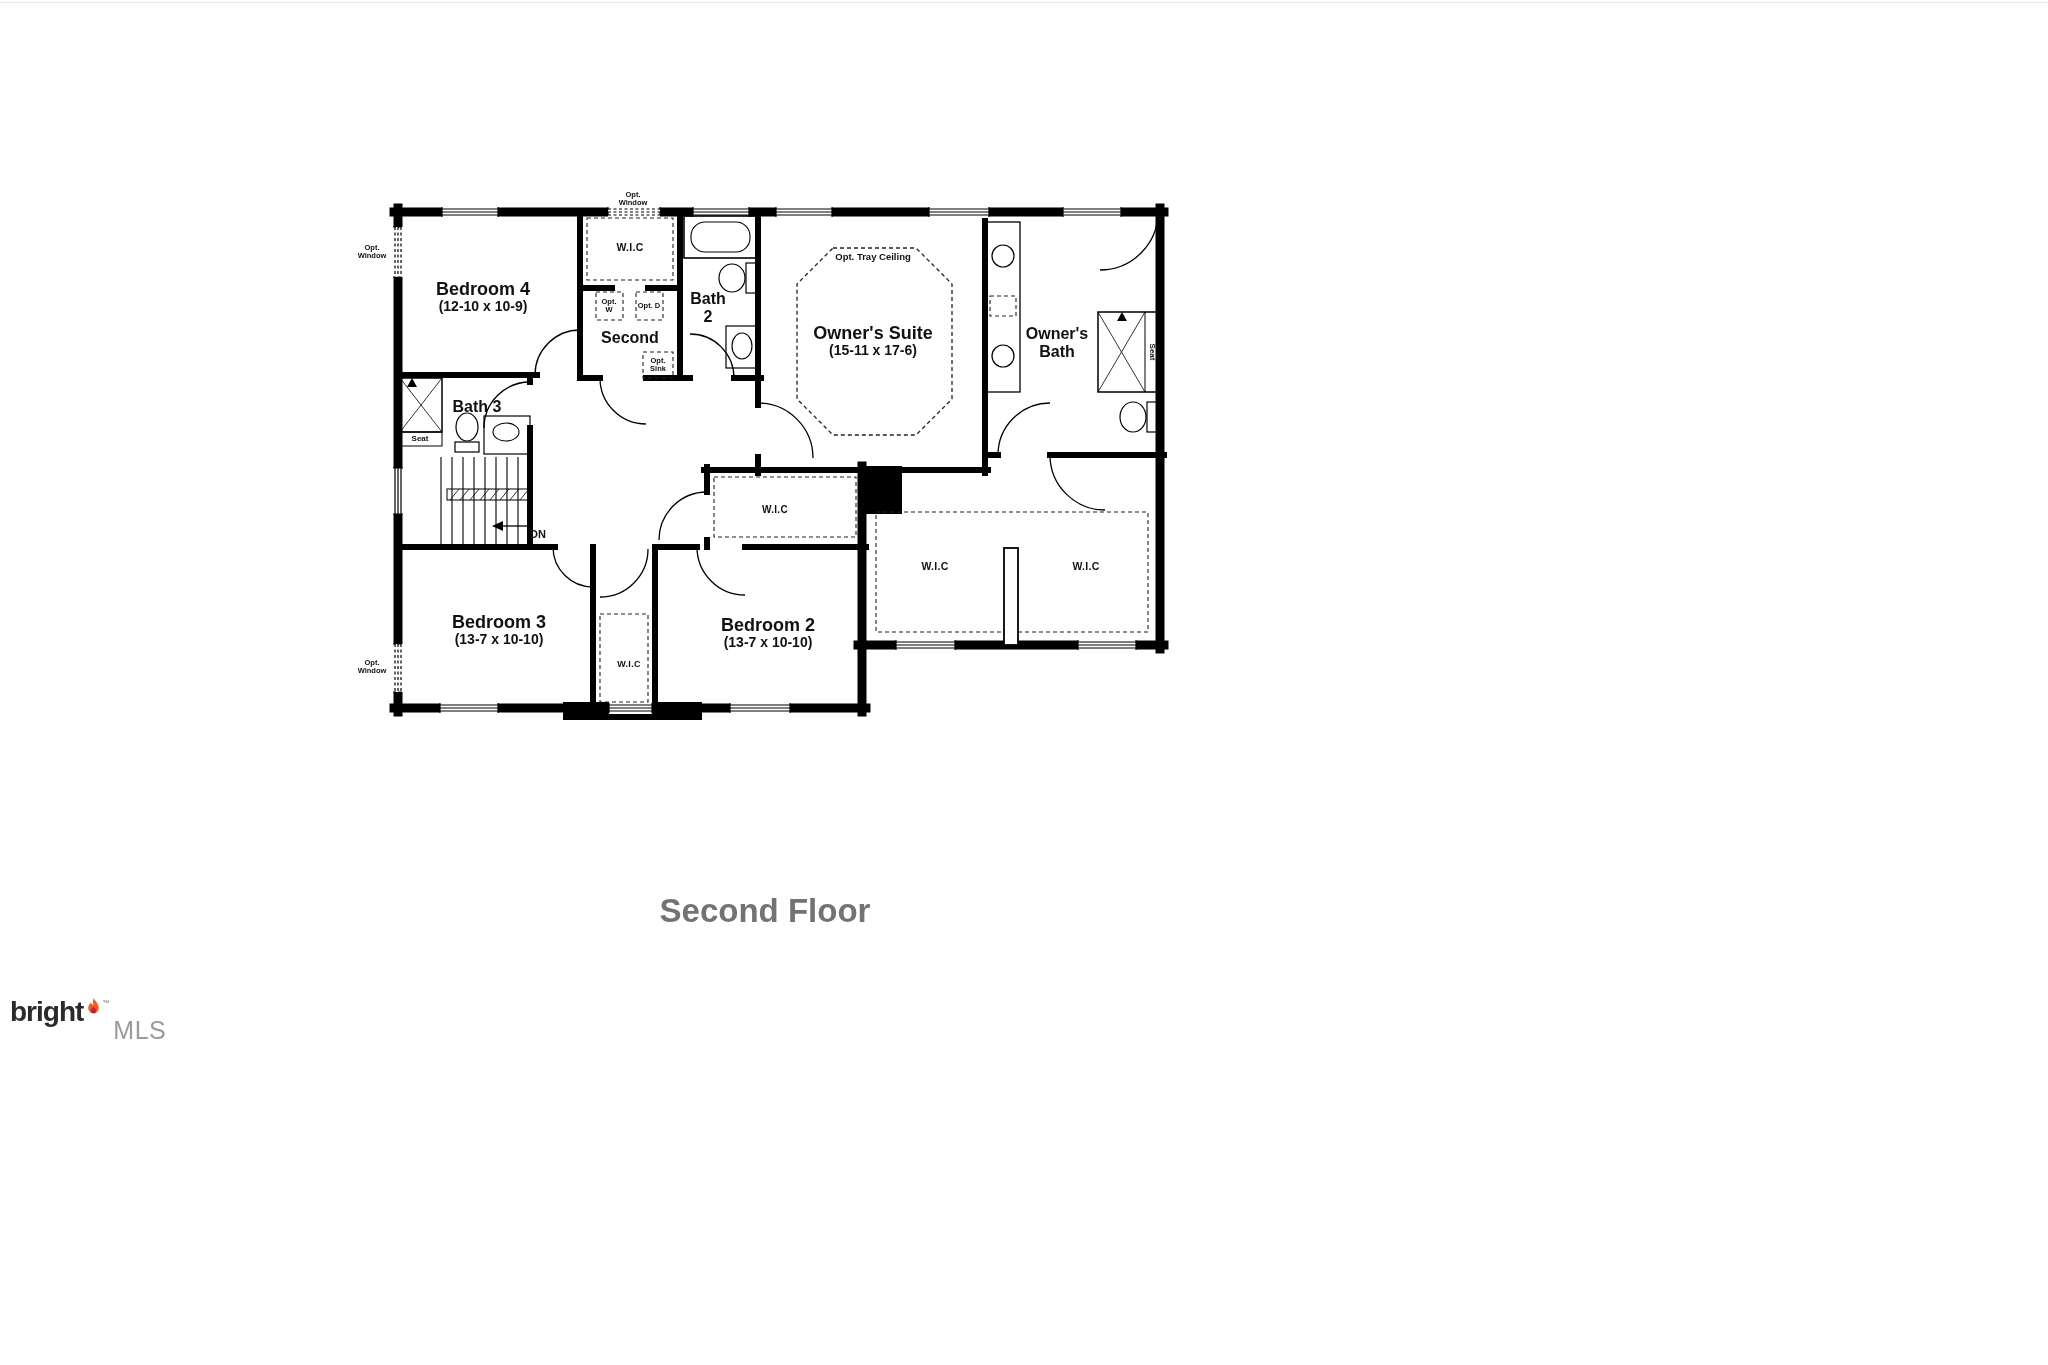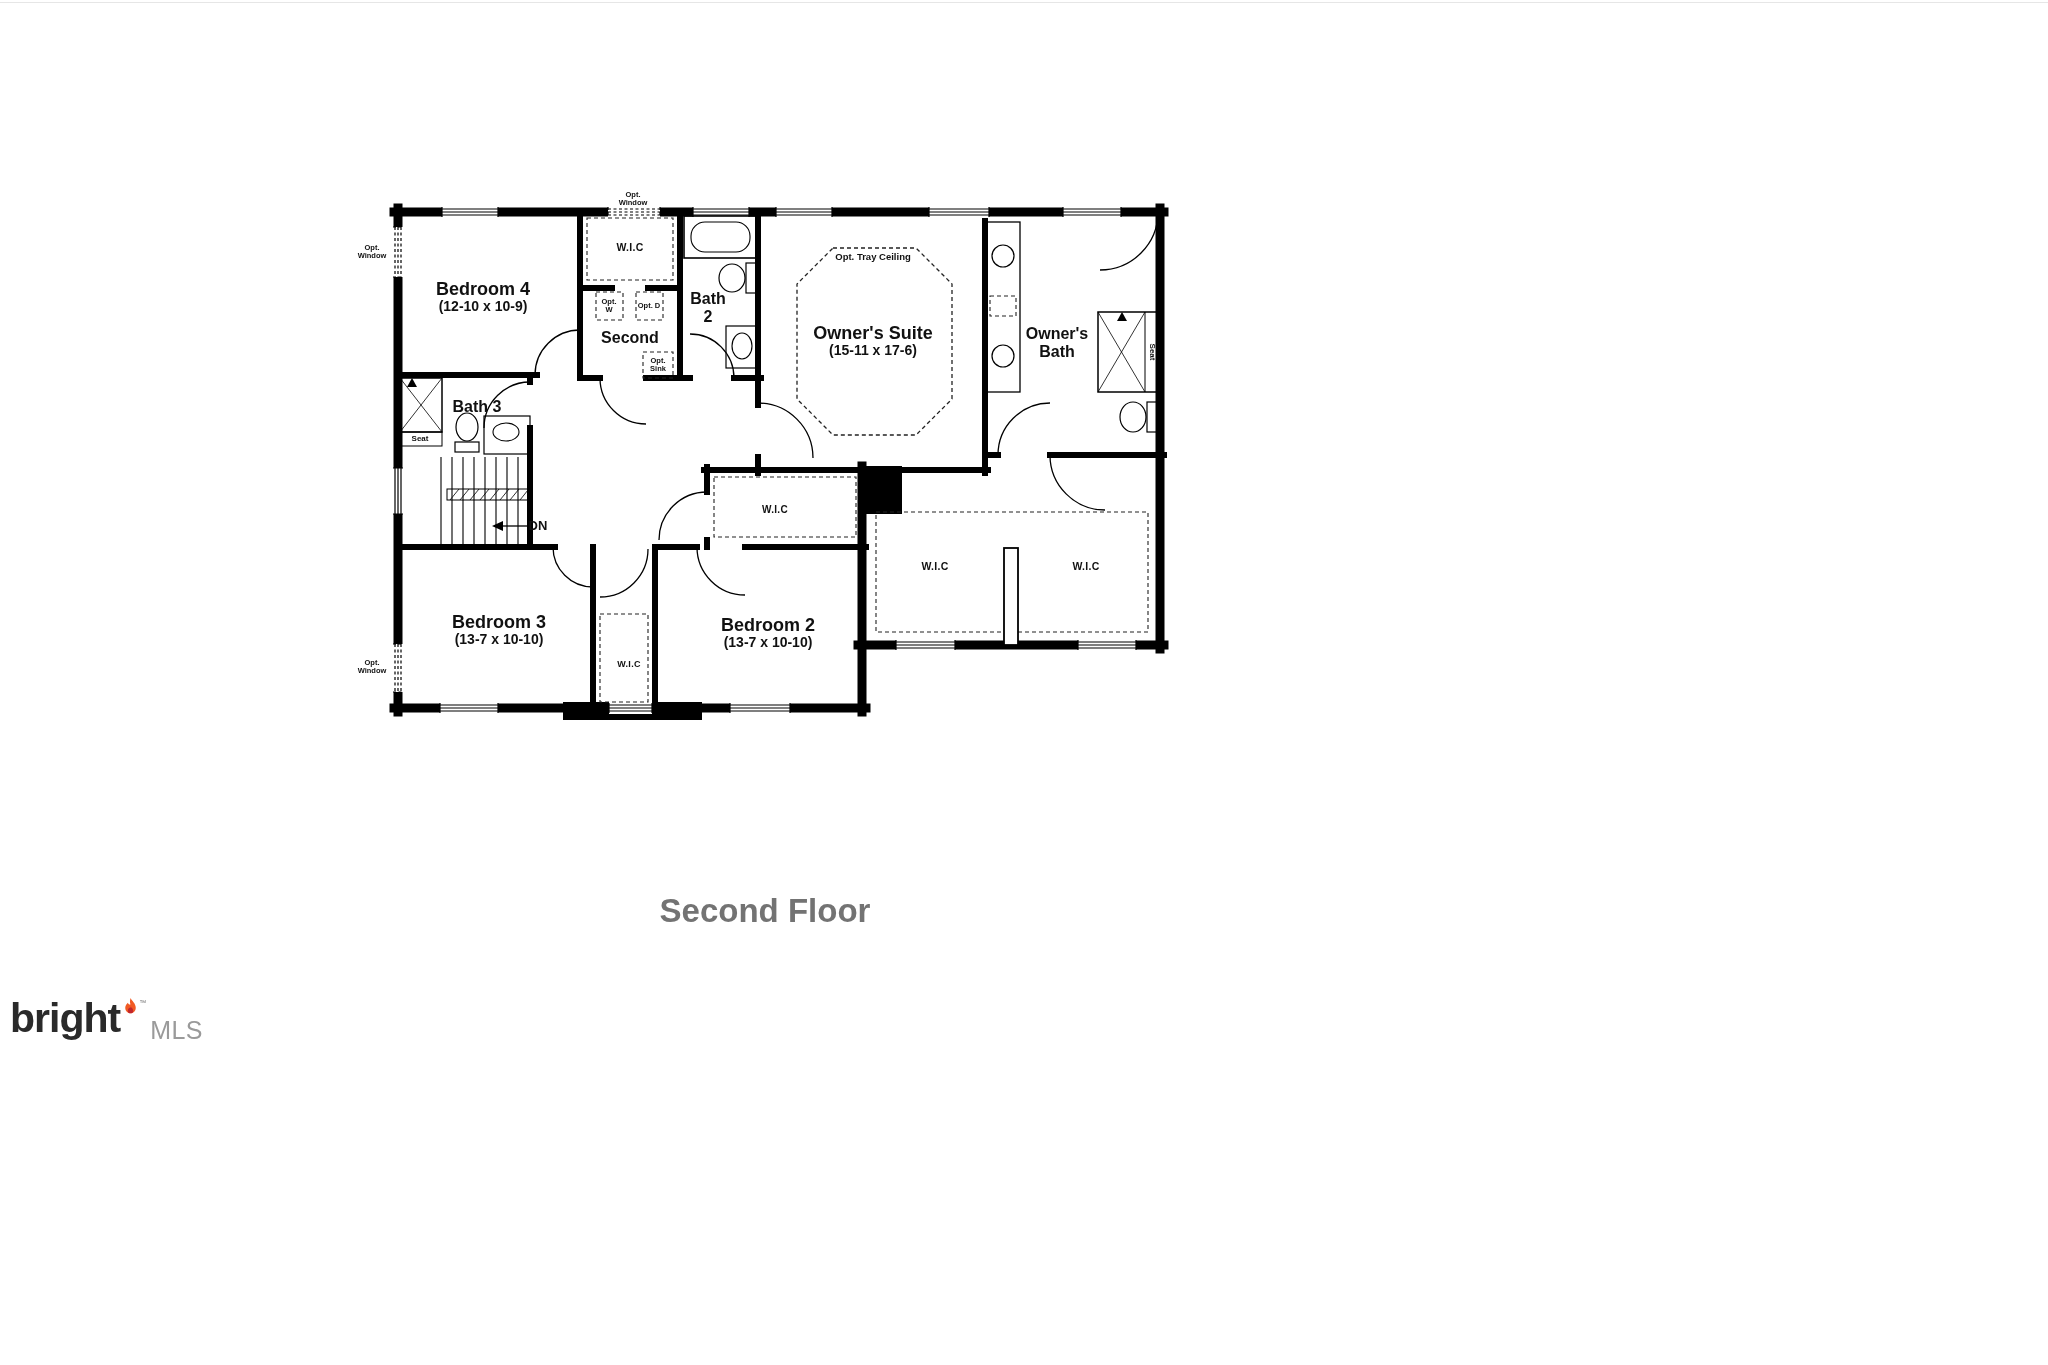--- a/index.html
+++ b/index.html
@@ -11,32 +11,32 @@
   
   .lbl{position:absolute;transform:translate(-50%,-50%);text-align:center;font-weight:bold;
        color:#111;line-height:1.12;white-space:nowrap;}
   .wrap{white-space:normal;}
   .rname{display:block;font-size:18px;}
   .rdims{display:block;font-size:14px;}
   .mid{font-size:16px;}
   .wic{font-size:10.5px;letter-spacing:.3px;}
   .sm{font-size:8px;}
   .xs{font-size:7.5px;}
-  .dn{font-size:13px;}
+  .dn{font-size:11px;margin-top:8px;}
   .tray{font-size:9.5px;text-align:right;}
   .vert{transform:translate(-50%,-50%) rotate(90deg);}
 
   
   .caption{position:absolute;left:765px;top:884px;transform:translateX(-50%);text-align:center;}
   .title{font-size:50px;font-weight:bold;color:#111;letter-spacing:.5px;}
   .subtitle{font-size:33px;font-weight:bold;color:#737373;margin-top:8px;}
 
   
   .logo{position:absolute;left:10px;top:998px;display:flex;align-items:flex-start;}
-  .logo-bright{font-size:41px;font-weight:bold;color:#2a2a2a;letter-spacing:-1px;line-height:1;text-align:center;}
+  .logo-bright{font-size:28px;font-weight:bold;color:#2a2a2a;letter-spacing:-1px;line-height:1;text-align:center;}
   .logo-flame{margin:0 1px 0 3px;display:inline-block;}
   .logo-tm{font-size:7px;color:#777;margin-top:1px;}
   .logo-mls{font-size:25px;color:#9a9a9a;letter-spacing:.5px;line-height:1;margin-top:20px;margin-left:4px;}
 </style>
 </head>
 <body>
 
 <div id="screen">
   <div class="top-line"></div>
 

